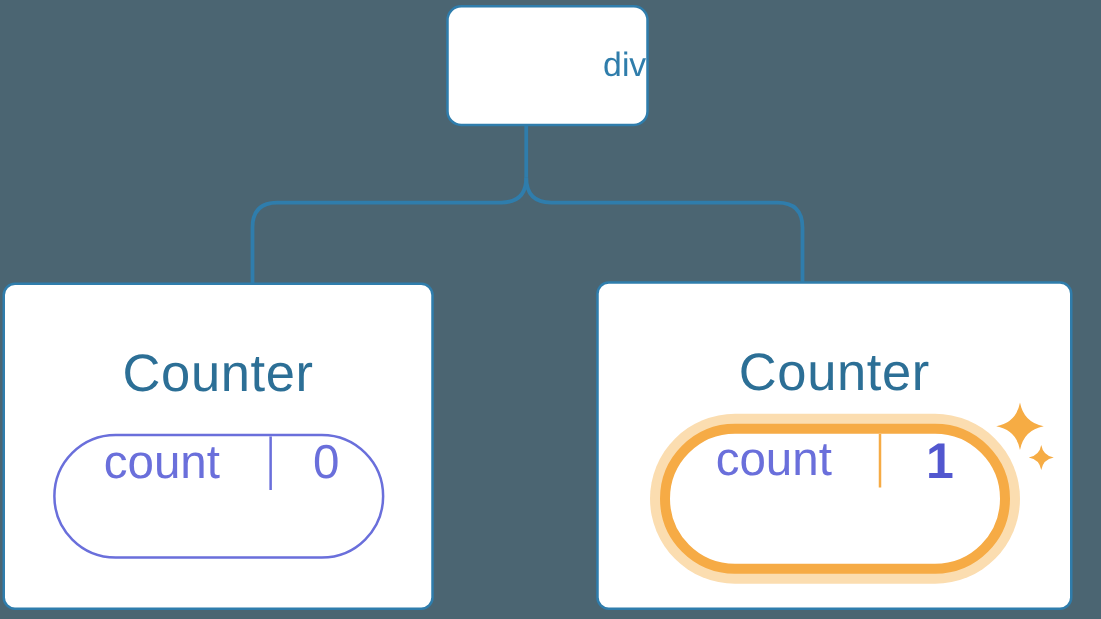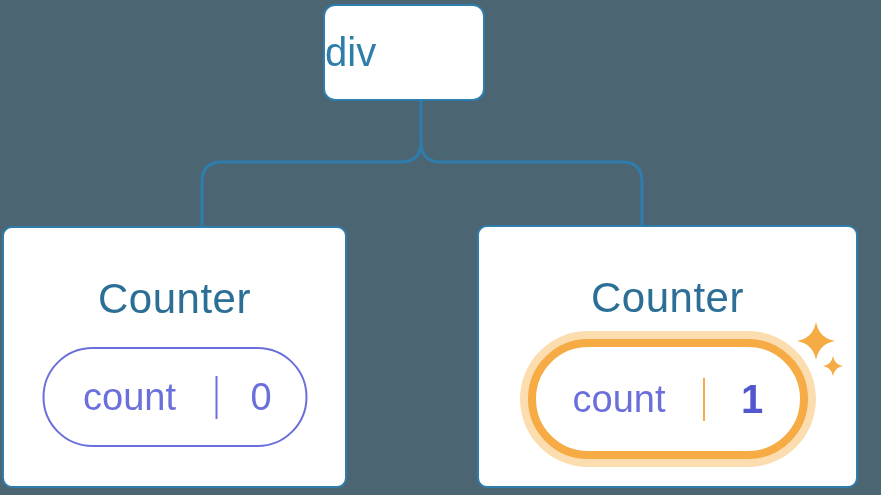--- a/index.html
+++ b/index.html
@@ -14,25 +14,25 @@
 
   .node {
     position: absolute;
     background: #ffffff;
     border: 2.5px solid #2f7dac;
     box-sizing: border-box;
   }
 
   
   .root-node {
-    left: 323px; top: 4px;
+    left: 357px; top: 4px;
     width: 162px; height: 97px;
     border-radius: 12px;
-    display: flex; align-items: center; justify-content: flex-start;
-    font-size: 40px;
+    display: flex; align-items: center; justify-content: flex-end;
+    font-size: 27px;
     color: #2f7dab;
   }
 
   
   .connector-svg {
     position: absolute; left: 0; top: 0;
     width: 881px; height: 495px;
     pointer-events: none;
   }
 
@@ -53,21 +53,21 @@
   
   .state-pill {
     position: absolute;
     left: 50%; transform: translateX(-50%);
     top: 119px;
     width: 265px; height: 100px;
     box-sizing: border-box;
     background: #ffffff;
     border: 2px solid #6a6fdb;
     border-radius: 999px;
-    display: flex; align-items: center;
+    display: flex; align-items: flex-start;
     overflow: hidden;
   }
   .pill-key {
     flex: 1;
     display: flex; align-items: center; justify-content: center;
     font-size: 38px;
     color: #6a6fdb;
     border-right: 2px solid #6a6fdb;
   }
   .pill-value {

